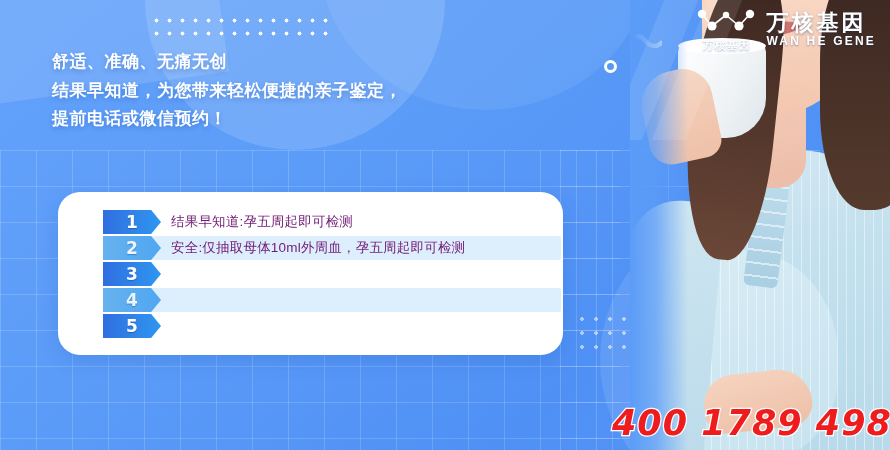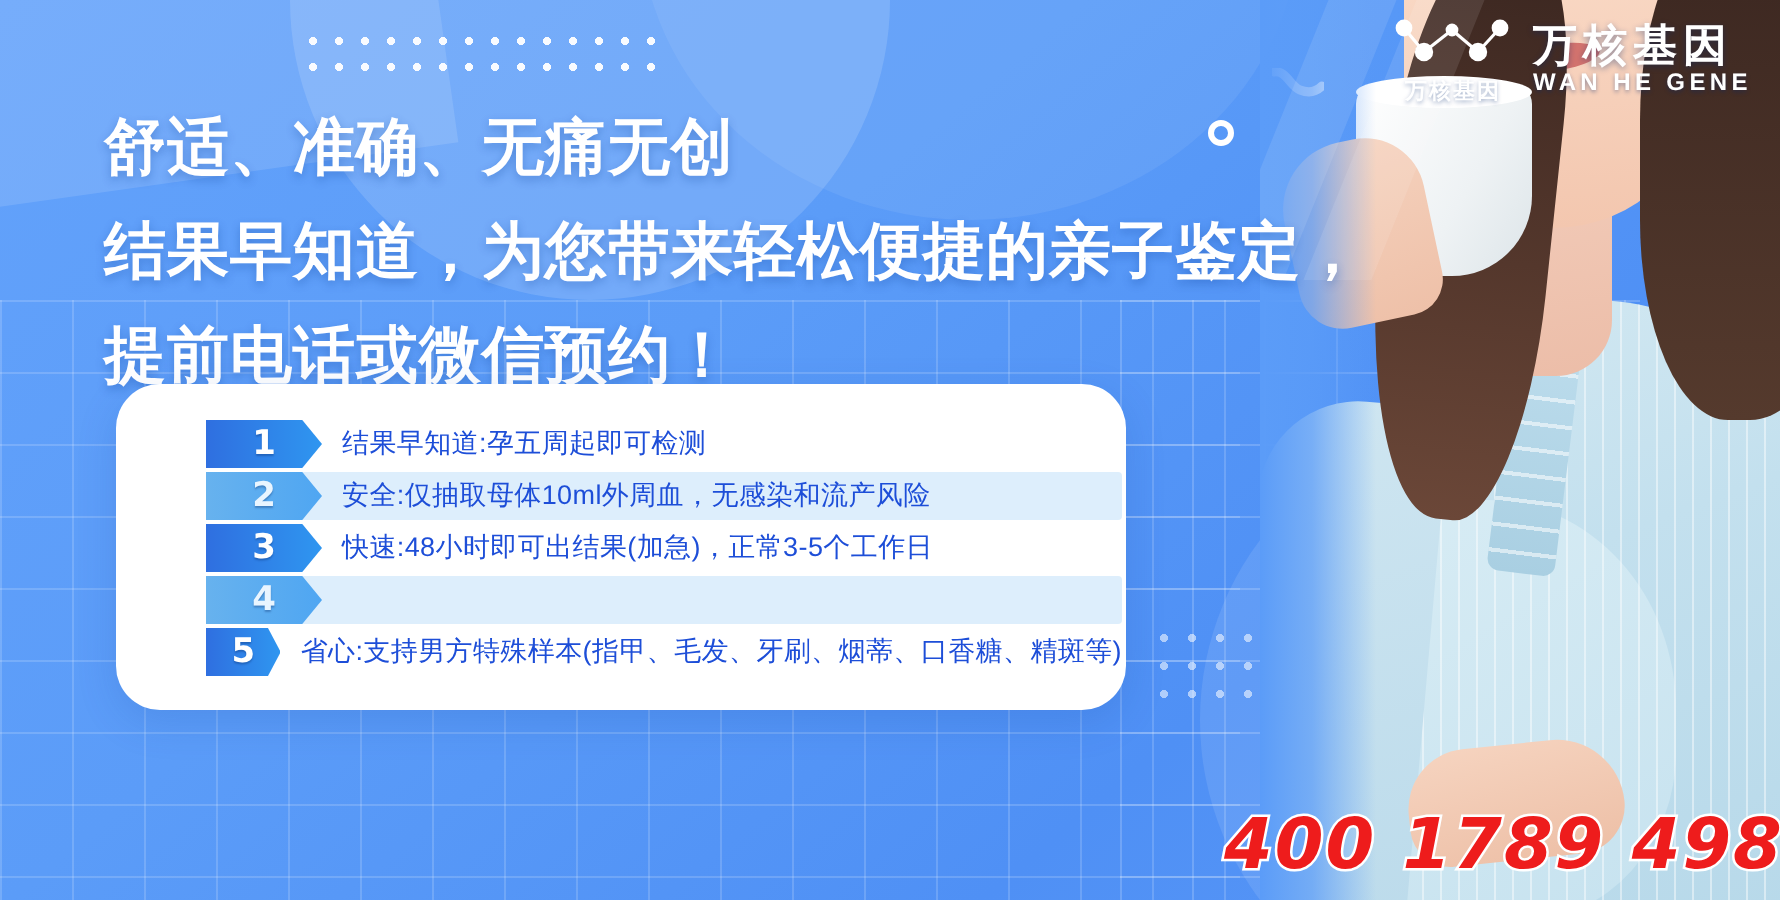--- a/index.html
+++ b/index.html
@@ -195,21 +195,21 @@
     font-size:12px; font-weight:bold; color:#ffffff; letter-spacing:2.2px;
     text-align:center; line-height:1.2;
     text-shadow:0 1px 2px rgba(0,40,110,.4);
   }
 
   
   .headline{
     position:absolute; left:52px; top:48px; z-index:6;
   }
   .headline p{
-    font-size:31px; font-weight:bold; color:#ffffff;
+    font-size:17px; font-weight:bold; color:#ffffff;
     line-height:1.68; letter-spacing:.5px;
     text-shadow:0 2px 5px rgba(10,60,150,.30);
     white-space:nowrap;
   }
 
   
   .panel{
     position:absolute; left:58px; top:192px;
     width:505px; height:163px;
     background:#ffffff;
@@ -237,21 +237,21 @@
     color:#ffffff; font-size:17px; font-weight:bold;
     font-family:"DejaVu Sans",sans-serif;
     clip-path:polygon(0 0, 83% 0, 100% 50%, 83% 100%, 0 100%);
     text-shadow:0 1px 1px rgba(0,30,90,.3);
   }
   .badge.dark{ background:linear-gradient(90deg,#2f6fe0,#2f96f0); }
   .badge.light{ background:linear-gradient(90deg,#67b2ee,#4fa6f2); color:#e9f5ff; }
   .row-text{
     position:relative; z-index:2;
     margin-left:10px;
-    font-size:13.5px; color:#1d4ed8; letter-spacing:.2px;
+    font-size:13.5px; color:#701a75; letter-spacing:.2px;
     white-space:nowrap;
   }
 
   
   .address{
     position:absolute; left:24px; top:373px; z-index:6;
     font-size:14.5px; color:#ffffff; letter-spacing:.3px;
     text-shadow:0 1px 3px rgba(10,60,150,.35);
     white-space:nowrap;
   }
@@ -338,38 +338,36 @@
 
       <div class="row plain">
         <div class="row-band"></div>
         <div class="badge dark">1</div>
         <div class="row-text">结果早知道:孕五周起即可检测</div>
       </div>
 
       <div class="row alt">
         <div class="row-band"></div>
         <div class="badge light">2</div>
-        <div class="row-text">安全:仅抽取母体10ml外周血，无感染和流产风险</div>
+        <div class="row-text">安全:仅抽取母体10ml外周血，孕五周起即可检测</div>
       </div>
 
       <div class="row plain">
         <div class="row-band"></div>
         <div class="badge dark">3</div>
-        <div class="row-text">快速:48小时即可出结果(加急)，正常3-5个工作日</div>
       </div>
 
       <div class="row alt">
         <div class="row-band"></div>
         <div class="badge light">4</div>
       </div>
 
       <div class="row plain">
         <div class="row-band"></div>
         <div class="badge dark">5</div>
-        <div class="row-text">省心:支持男方特殊样本(指甲、毛发、牙刷、烟蒂、口香糖、精斑等)</div>
       </div>
 
     </div>
   </div>
 
 
   <div class="phone">400 1789 498</div>
 
 </div>
 

